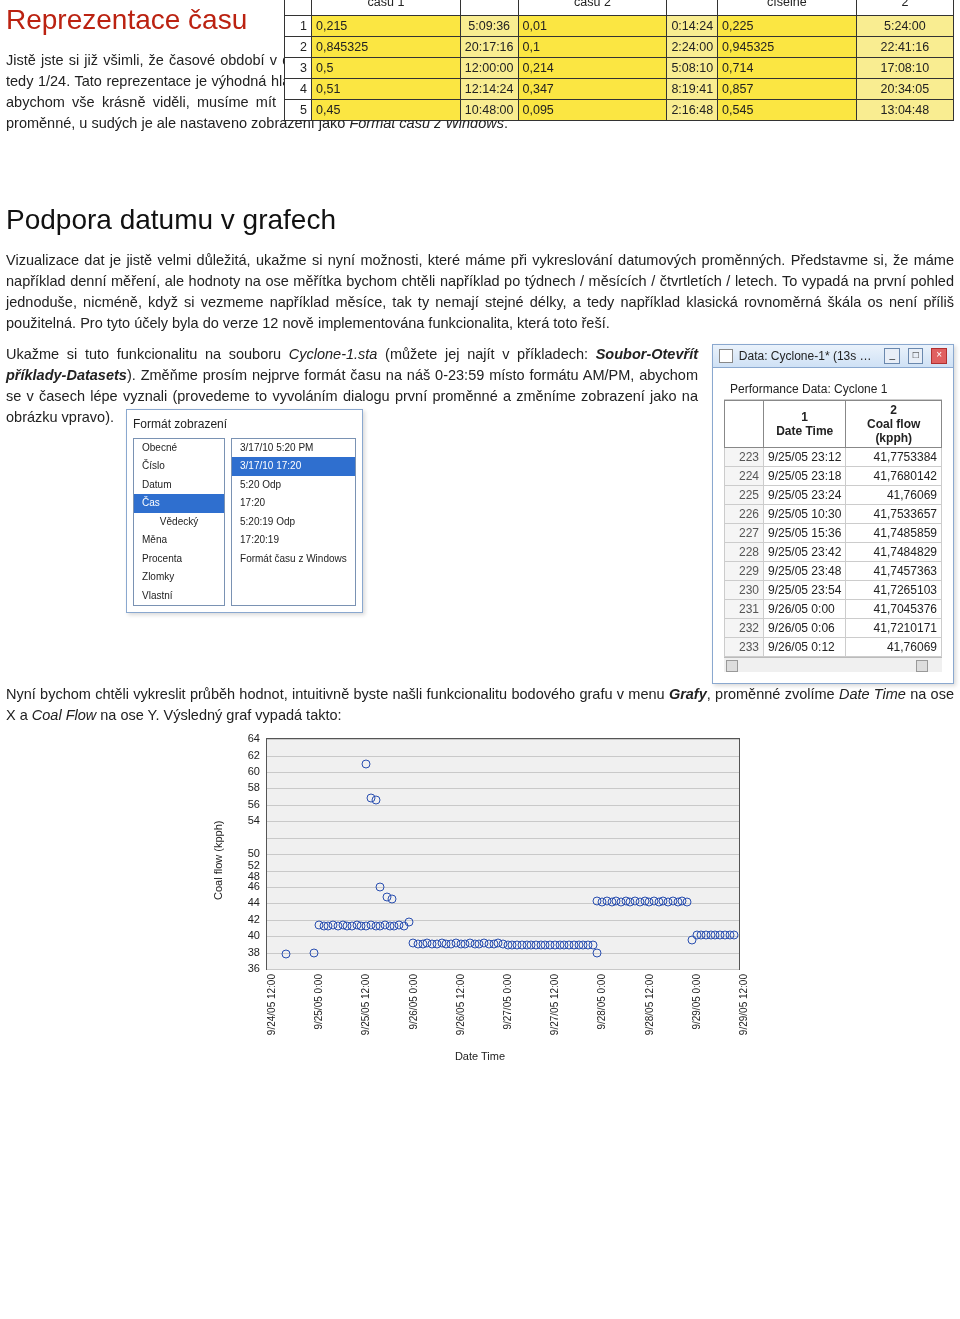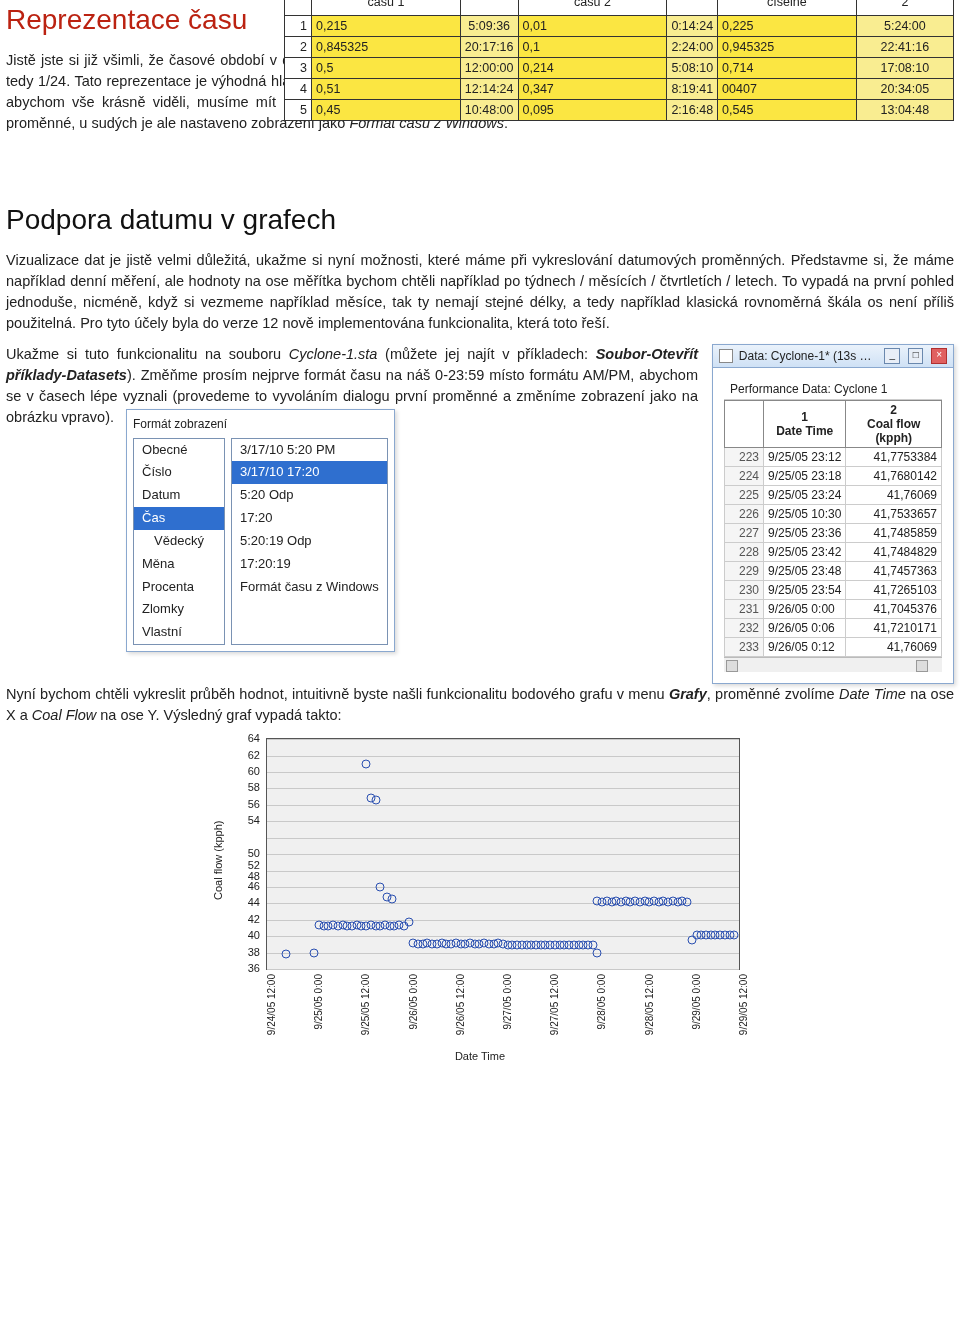--- a/index.html
+++ b/index.html
@@ -37,21 +37,21 @@
   table.data td{border:1px solid #ccc;padding:2px 4px;text-align:right;white-space:nowrap}
   table.data td.rownum{background:#f5f5f5;text-align:right;color:#555;width:30px}
   table.data td.l{text-align:left}
   .grid-scroll{height:14px;background:#f0f0f0;border-top:1px solid #bbb;position:relative}
   .grid-scroll::before{content:"";position:absolute;left:2px;top:2px;width:10px;height:10px;background:#ddd;border:1px solid #999}
   .grid-scroll::after{content:"";position:absolute;right:14px;top:2px;width:10px;height:10px;background:#ddd;border:1px solid #999}
 
   
   .fmt{display:inline-block;vertical-align:top;margin-left:8px;margin-top:2px}
   .fmt .cols{display:flex;gap:6px}
-  .listbox{border:1px solid #7a92b3;background:#fff;font-size:13px;min-width:90px;padding:0}
+  .listbox{border:1px solid #7a92b3;background:#fff;font-size:10px;min-width:90px;padding:0}
   .listbox .item{padding:2px 8px;white-space:nowrap}
   .listbox .item.sel{background:#2f6fcf;color:#fff}
 
   
   .chart-wrap{width:520px;margin:12px auto 0;position:relative}
   .plot{position:relative;height:230px;border:1px solid #555;background:#f0f0f0;margin-left:46px}
   .plot .gridline{position:absolute;left:0;right:0;border-top:1px solid #c9c9c9}
   .plot .pt{position:absolute;width:7px;height:7px;border:1px solid #2a4fb0;border-radius:50%;background:transparent;transform:translate(-50%,-50%)}
   .yticks{position:absolute;left:0;top:0;bottom:0;width:44px}
   .yticks div{position:absolute;right:4px;font-size:11px;transform:translateY(-50%)}
@@ -115,21 +115,21 @@
               <td class="yp r">5:08:10</td>
               <td class="yl">0,714</td>
               <td class="yp r">17:08:10</td>
             </tr>
             <tr>
               <td class="idx">4</td>
               <td class="yl">0,51</td>
               <td class="yp r">12:14:24</td>
               <td class="yl">0,347</td>
               <td class="yp r">8:19:41</td>
-              <td class="yl">00407</td>
+              <td class="yl">0,857</td>
               <td class="yp r">20:34:05</td>
             </tr>
             <tr>
               <td class="idx">5</td>
               <td class="yl">0,45</td>
               <td class="yp r">10:48:00</td>
               <td class="yl">0,095</td>
               <td class="yp r">2:16:48</td>
               <td class="yl">0,545</td>
               <td class="yp r">13:04:48</td>
@@ -177,21 +177,21 @@
               <td class="l">9/25/05 23:24</td>
               <td>41,76069</td>
             </tr>
             <tr>
               <td class="rownum">226</td>
               <td class="l">9/25/05 10:30</td>
               <td>41,7533657</td>
             </tr>
             <tr>
               <td class="rownum">227</td>
-              <td class="l">9/25/05 23:36</td>
+              <td class="l">9/25/05 15:36</td>
               <td>41,7485859</td>
             </tr>
             <tr>
               <td class="rownum">228</td>
               <td class="l">9/25/05 23:42</td>
               <td>41,7484829</td>
             </tr>
             <tr>
               <td class="rownum">229</td>
               <td class="l">9/25/05 23:48</td>

